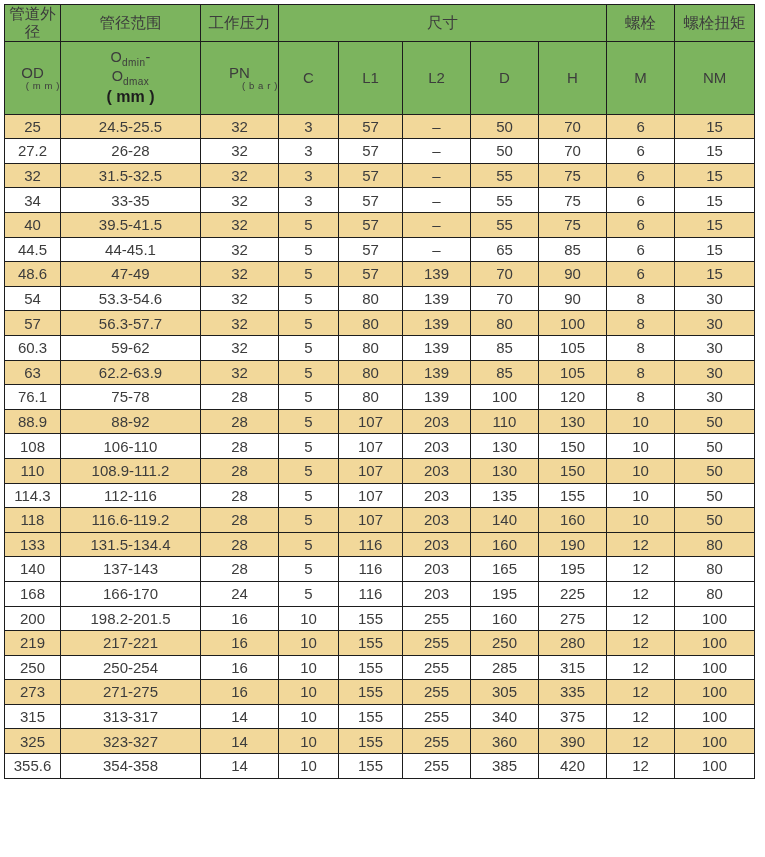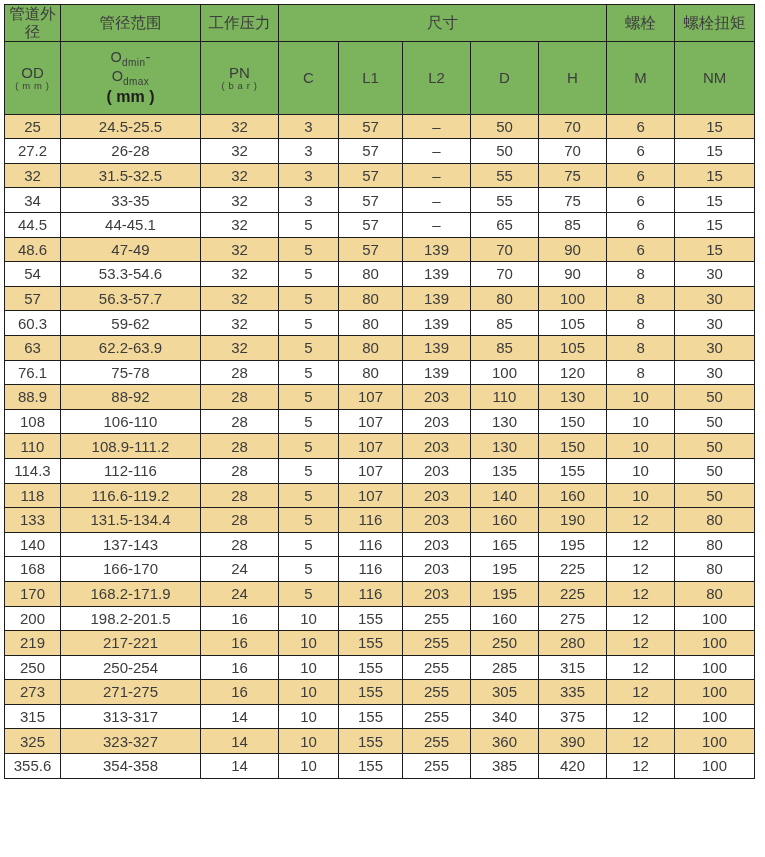--- a/index.html
+++ b/index.html
@@ -49,20 +49,21 @@
     background: #7cb45e;
     height: 72px;
     font-size: 15px;
     color: #2b2b2b;
   }
   .hdr-sub .unit {
     font-size: 9.5px;
     letter-spacing: 0.6px;
     display: block;
     margin-top: 0;
+    text-align: right;
   }
   .hdr-sub .big-unit {
     font-size: 16px;
     font-weight: bold;
     display: block;
     margin-top: 1px;
     color: #1d1d1d;
   }
   .hdr-sub .sub {
     font-size: 10px;
@@ -187,20 +188,32 @@
           <td>33-35</td>
           <td>32</td>
           <td>3</td>
           <td>57</td>
           <td>–</td>
           <td>55</td>
           <td>75</td>
           <td>6</td>
           <td>15</td>
         </tr>
+        <tr class="even">
+          <td>40</td>
+          <td>39.5-41.5</td>
+          <td>32</td>
+          <td>5</td>
+          <td>57</td>
+          <td>–</td>
+          <td>55</td>
+          <td>75</td>
+          <td>6</td>
+          <td>15</td>
+        </tr>
         <tr class="odd">
           <td>44.5</td>
           <td>44-45.1</td>
           <td>32</td>
           <td>5</td>
           <td>57</td>
           <td>–</td>
           <td>65</td>
           <td>85</td>
           <td>6</td>
@@ -367,32 +380,20 @@
           <td>166-170</td>
           <td>24</td>
           <td>5</td>
           <td>116</td>
           <td>203</td>
           <td>195</td>
           <td>225</td>
           <td>12</td>
           <td>80</td>
         </tr>
-        <tr class="even">
-          <td>170</td>
-          <td>168.2-171.9</td>
-          <td>24</td>
-          <td>5</td>
-          <td>116</td>
-          <td>203</td>
-          <td>195</td>
-          <td>225</td>
-          <td>12</td>
-          <td>80</td>
-        </tr>
         <tr class="odd">
           <td>200</td>
           <td>198.2-201.5</td>
           <td>16</td>
           <td>10</td>
           <td>155</td>
           <td>255</td>
           <td>160</td>
           <td>275</td>
           <td>12</td>

